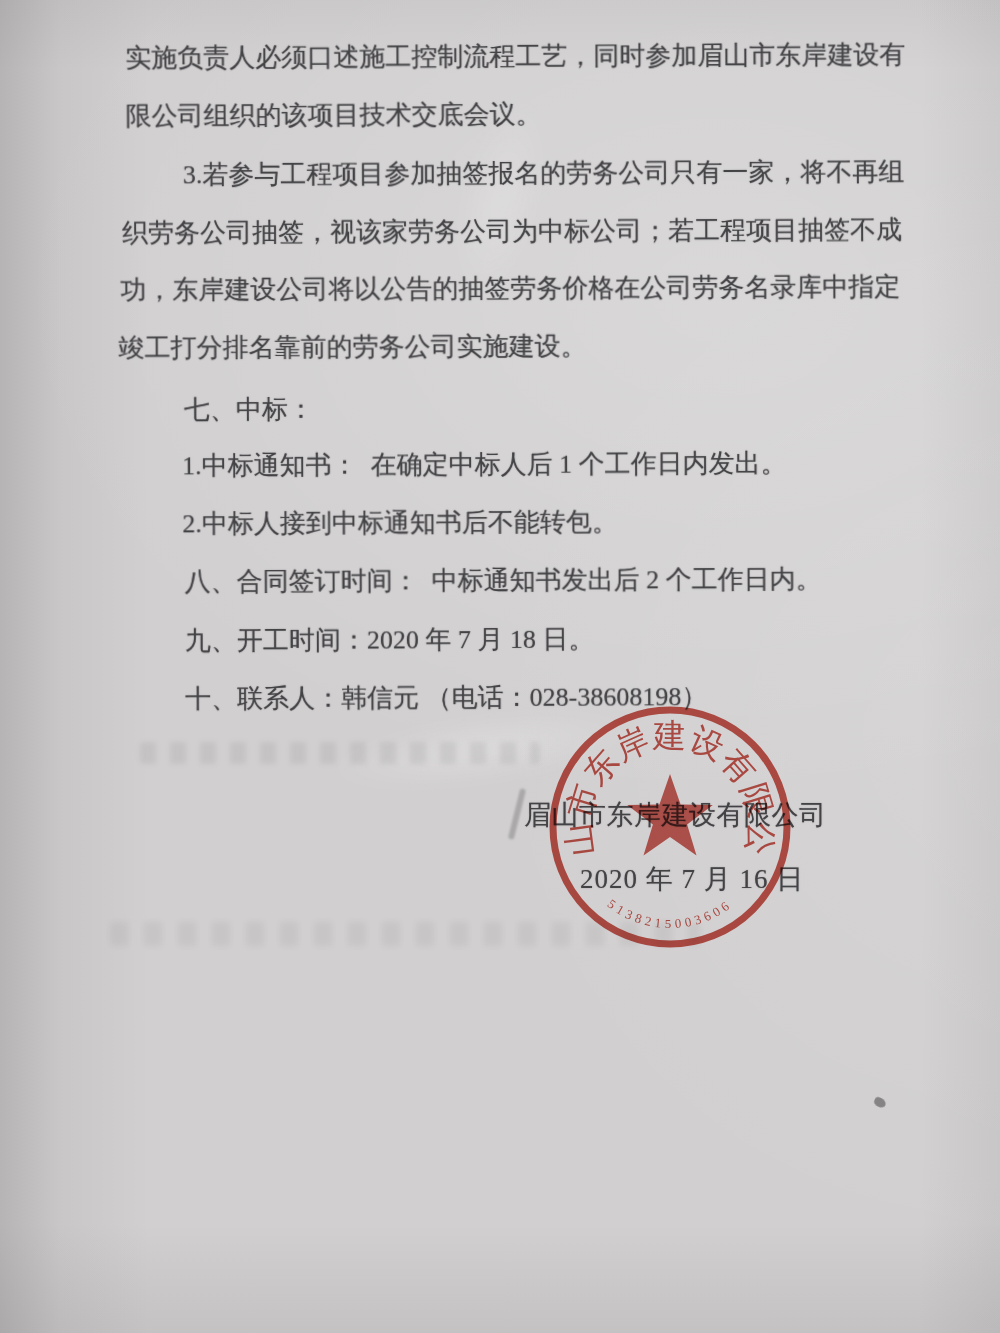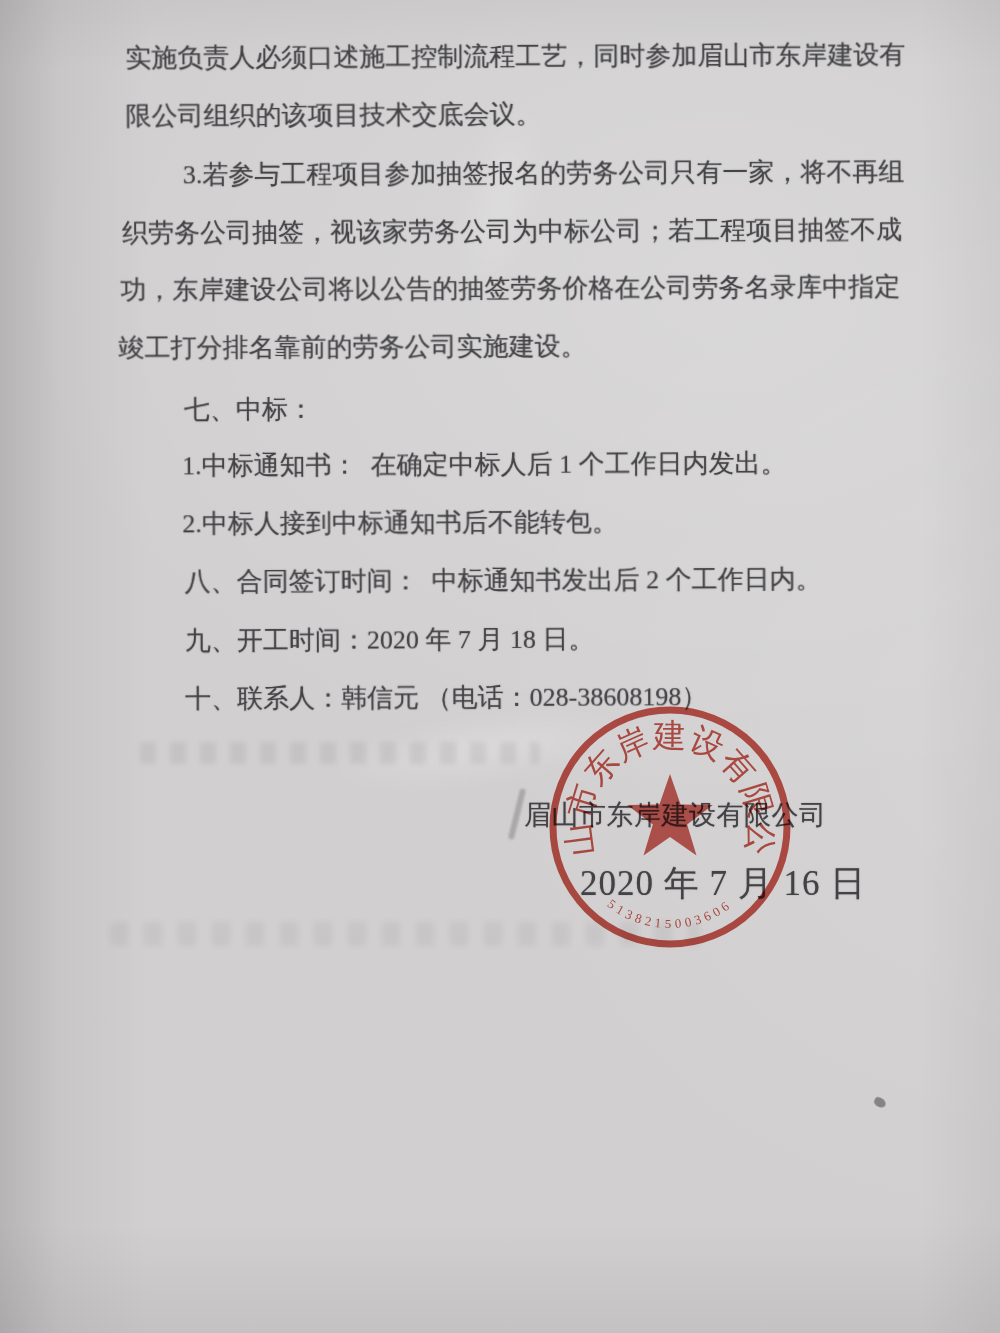--- a/index.html
+++ b/index.html
@@ -17,21 +17,21 @@
   }
   .body-lines{position:absolute;inset:0;transform:rotate(-0.25deg);}
   .line,.sig{
     position:absolute;color:var(--ink,#434245);
     font-family:"Liberation Serif","DejaVu Serif",serif;
     text-shadow:0 0 1.2px rgba(74,73,76,.55);
     white-space:pre;line-height:1.2;filter:blur(.25px);
   }
   .line{font-size:26px;}
   .sig-company{left:524px;top:799px;font-size:27px;letter-spacing:.5px;}
-  .sig-date{left:580px;top:863px;font-size:35px;letter-spacing:1px;}
+  .sig-date{left:580px;top:863px;font-size:27px;letter-spacing:1px;}
   .seal{
     position:absolute;left:525px;top:682px;width:290px;height:290px;
     mix-blend-mode:multiply;opacity:.92;filter:blur(.4px);
   }
   .seal text{font-family:"Liberation Serif","DejaVu Serif",serif;}
   .crease1{position:absolute;left:300px;top:690px;width:360px;height:120px;
     background:radial-gradient(60% 40% at 50% 50%, rgba(255,255,255,.22), rgba(255,255,255,0) 70%);
     filter:blur(6px);transform:rotate(-8deg);}
   .crease2{position:absolute;left:430px;top:60px;width:140px;height:280px;
     background:radial-gradient(40% 50% at 50% 50%, rgba(255,255,255,.18), rgba(255,255,255,0) 70%);

